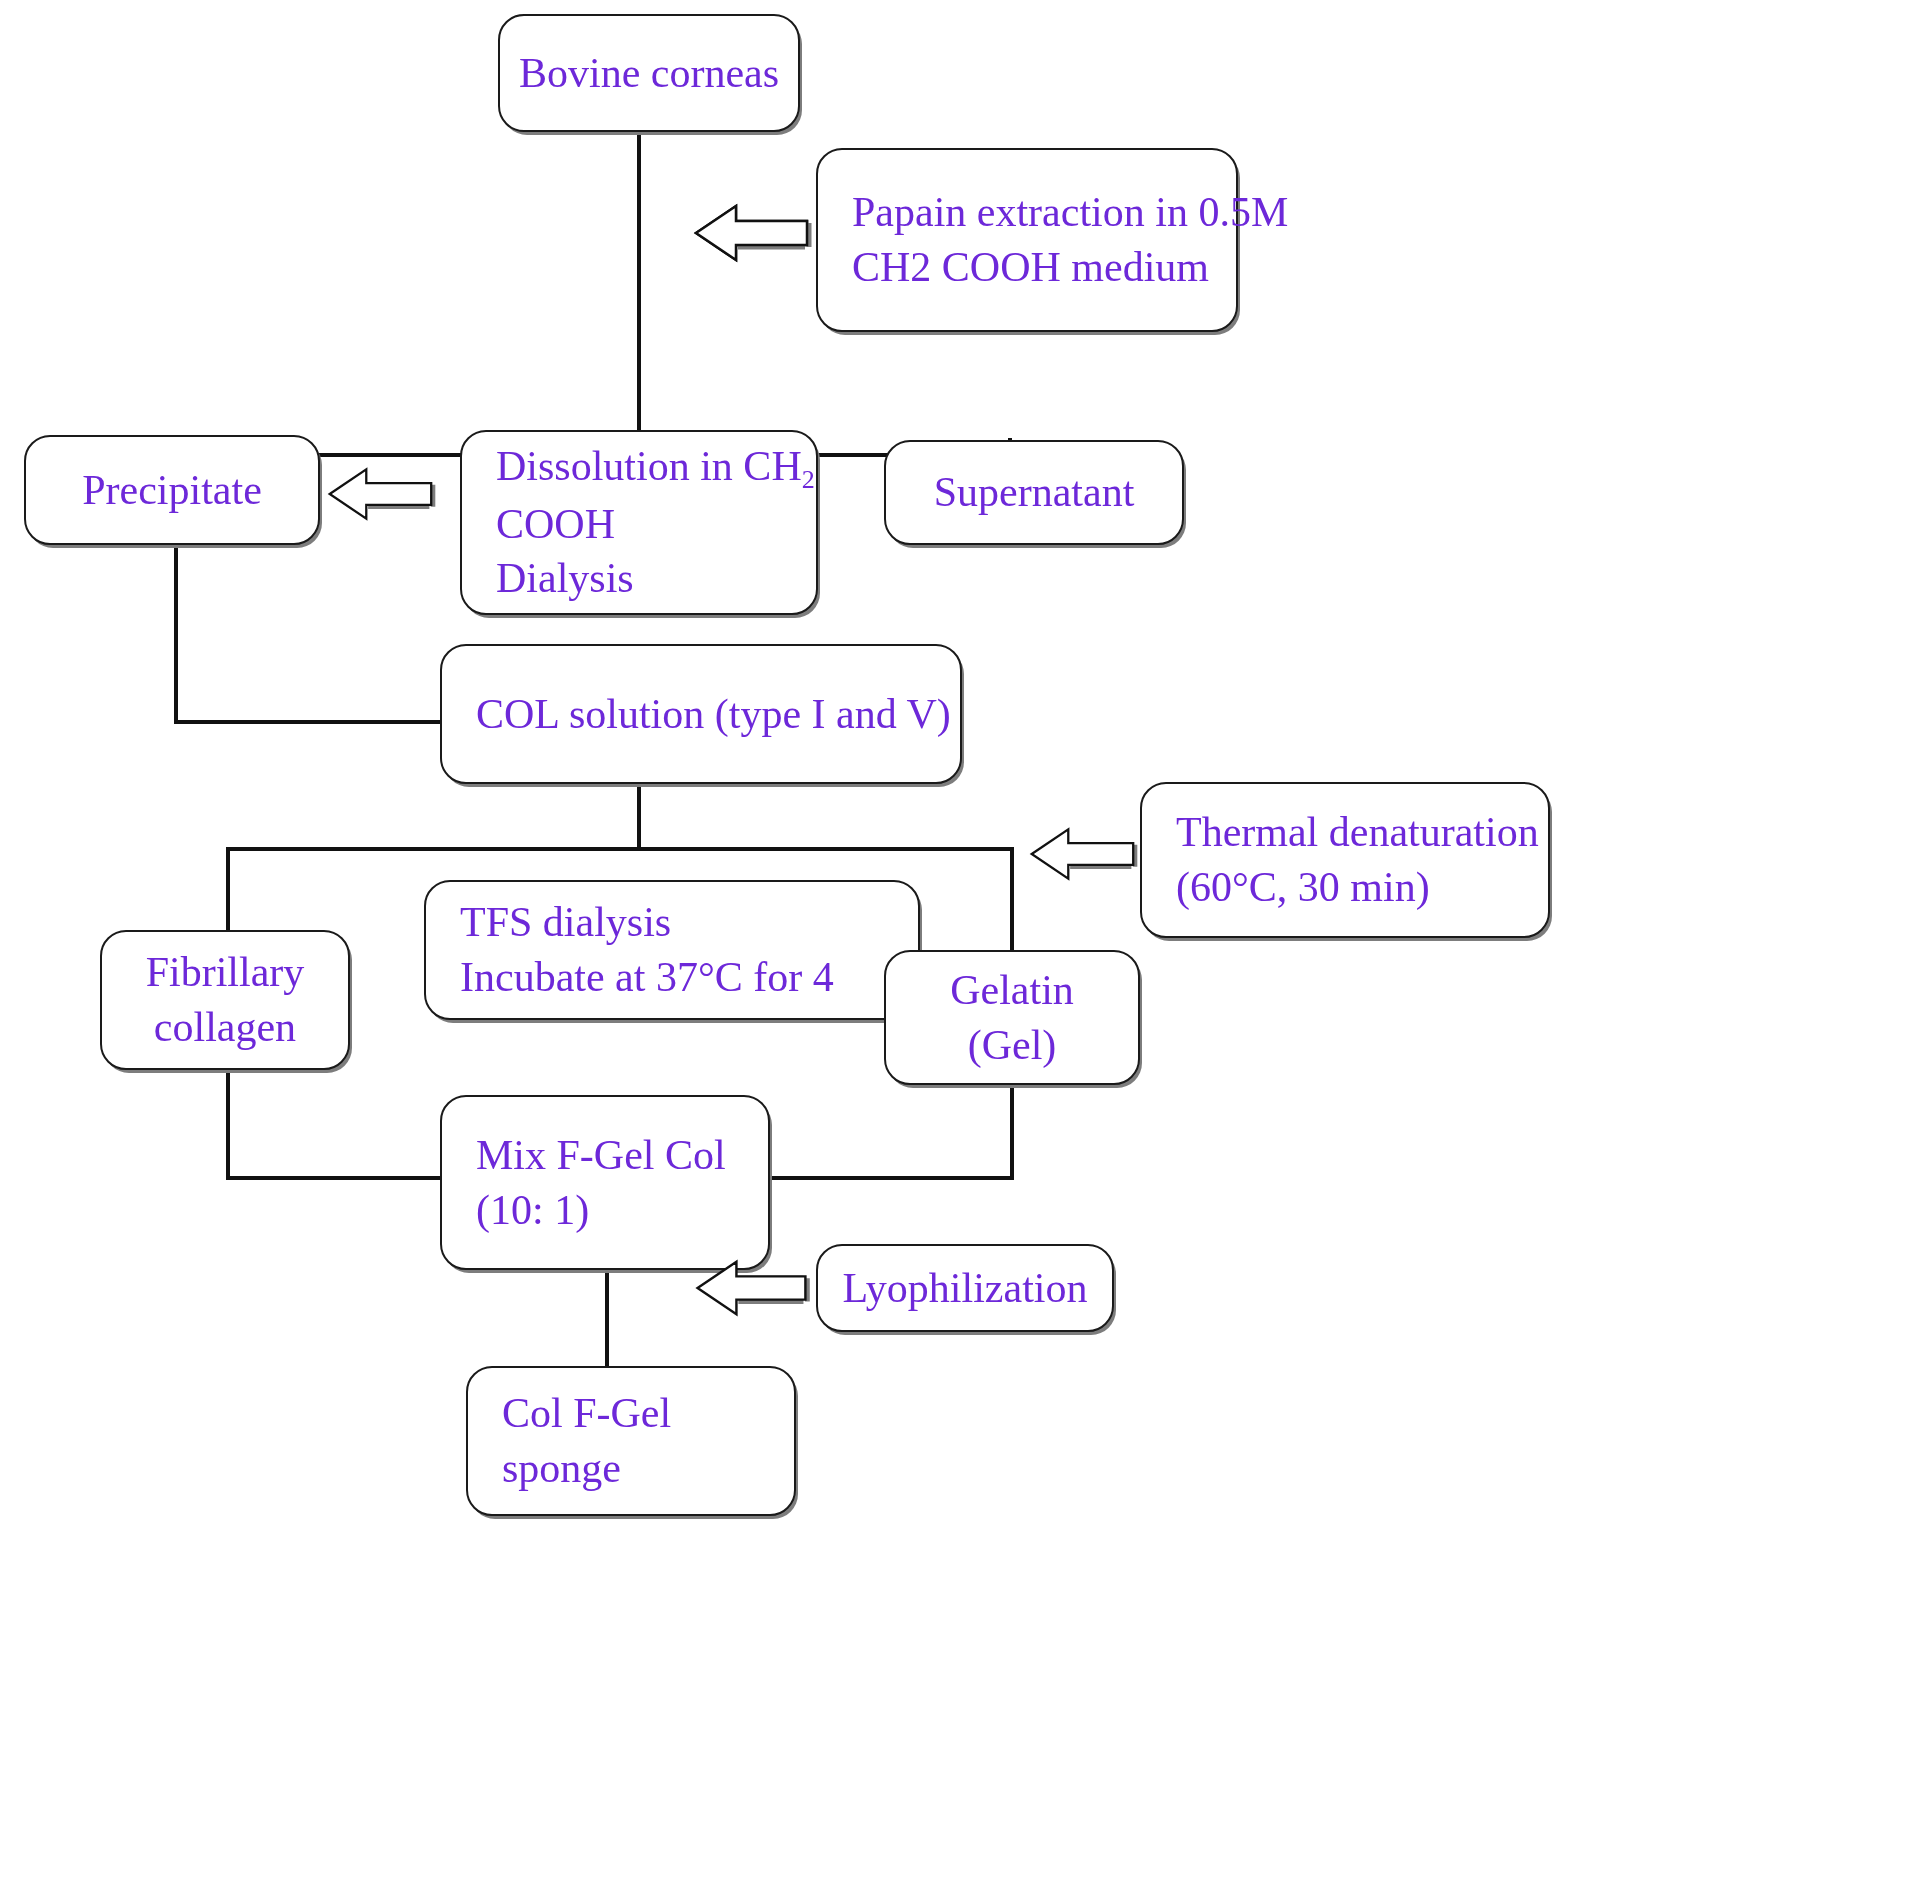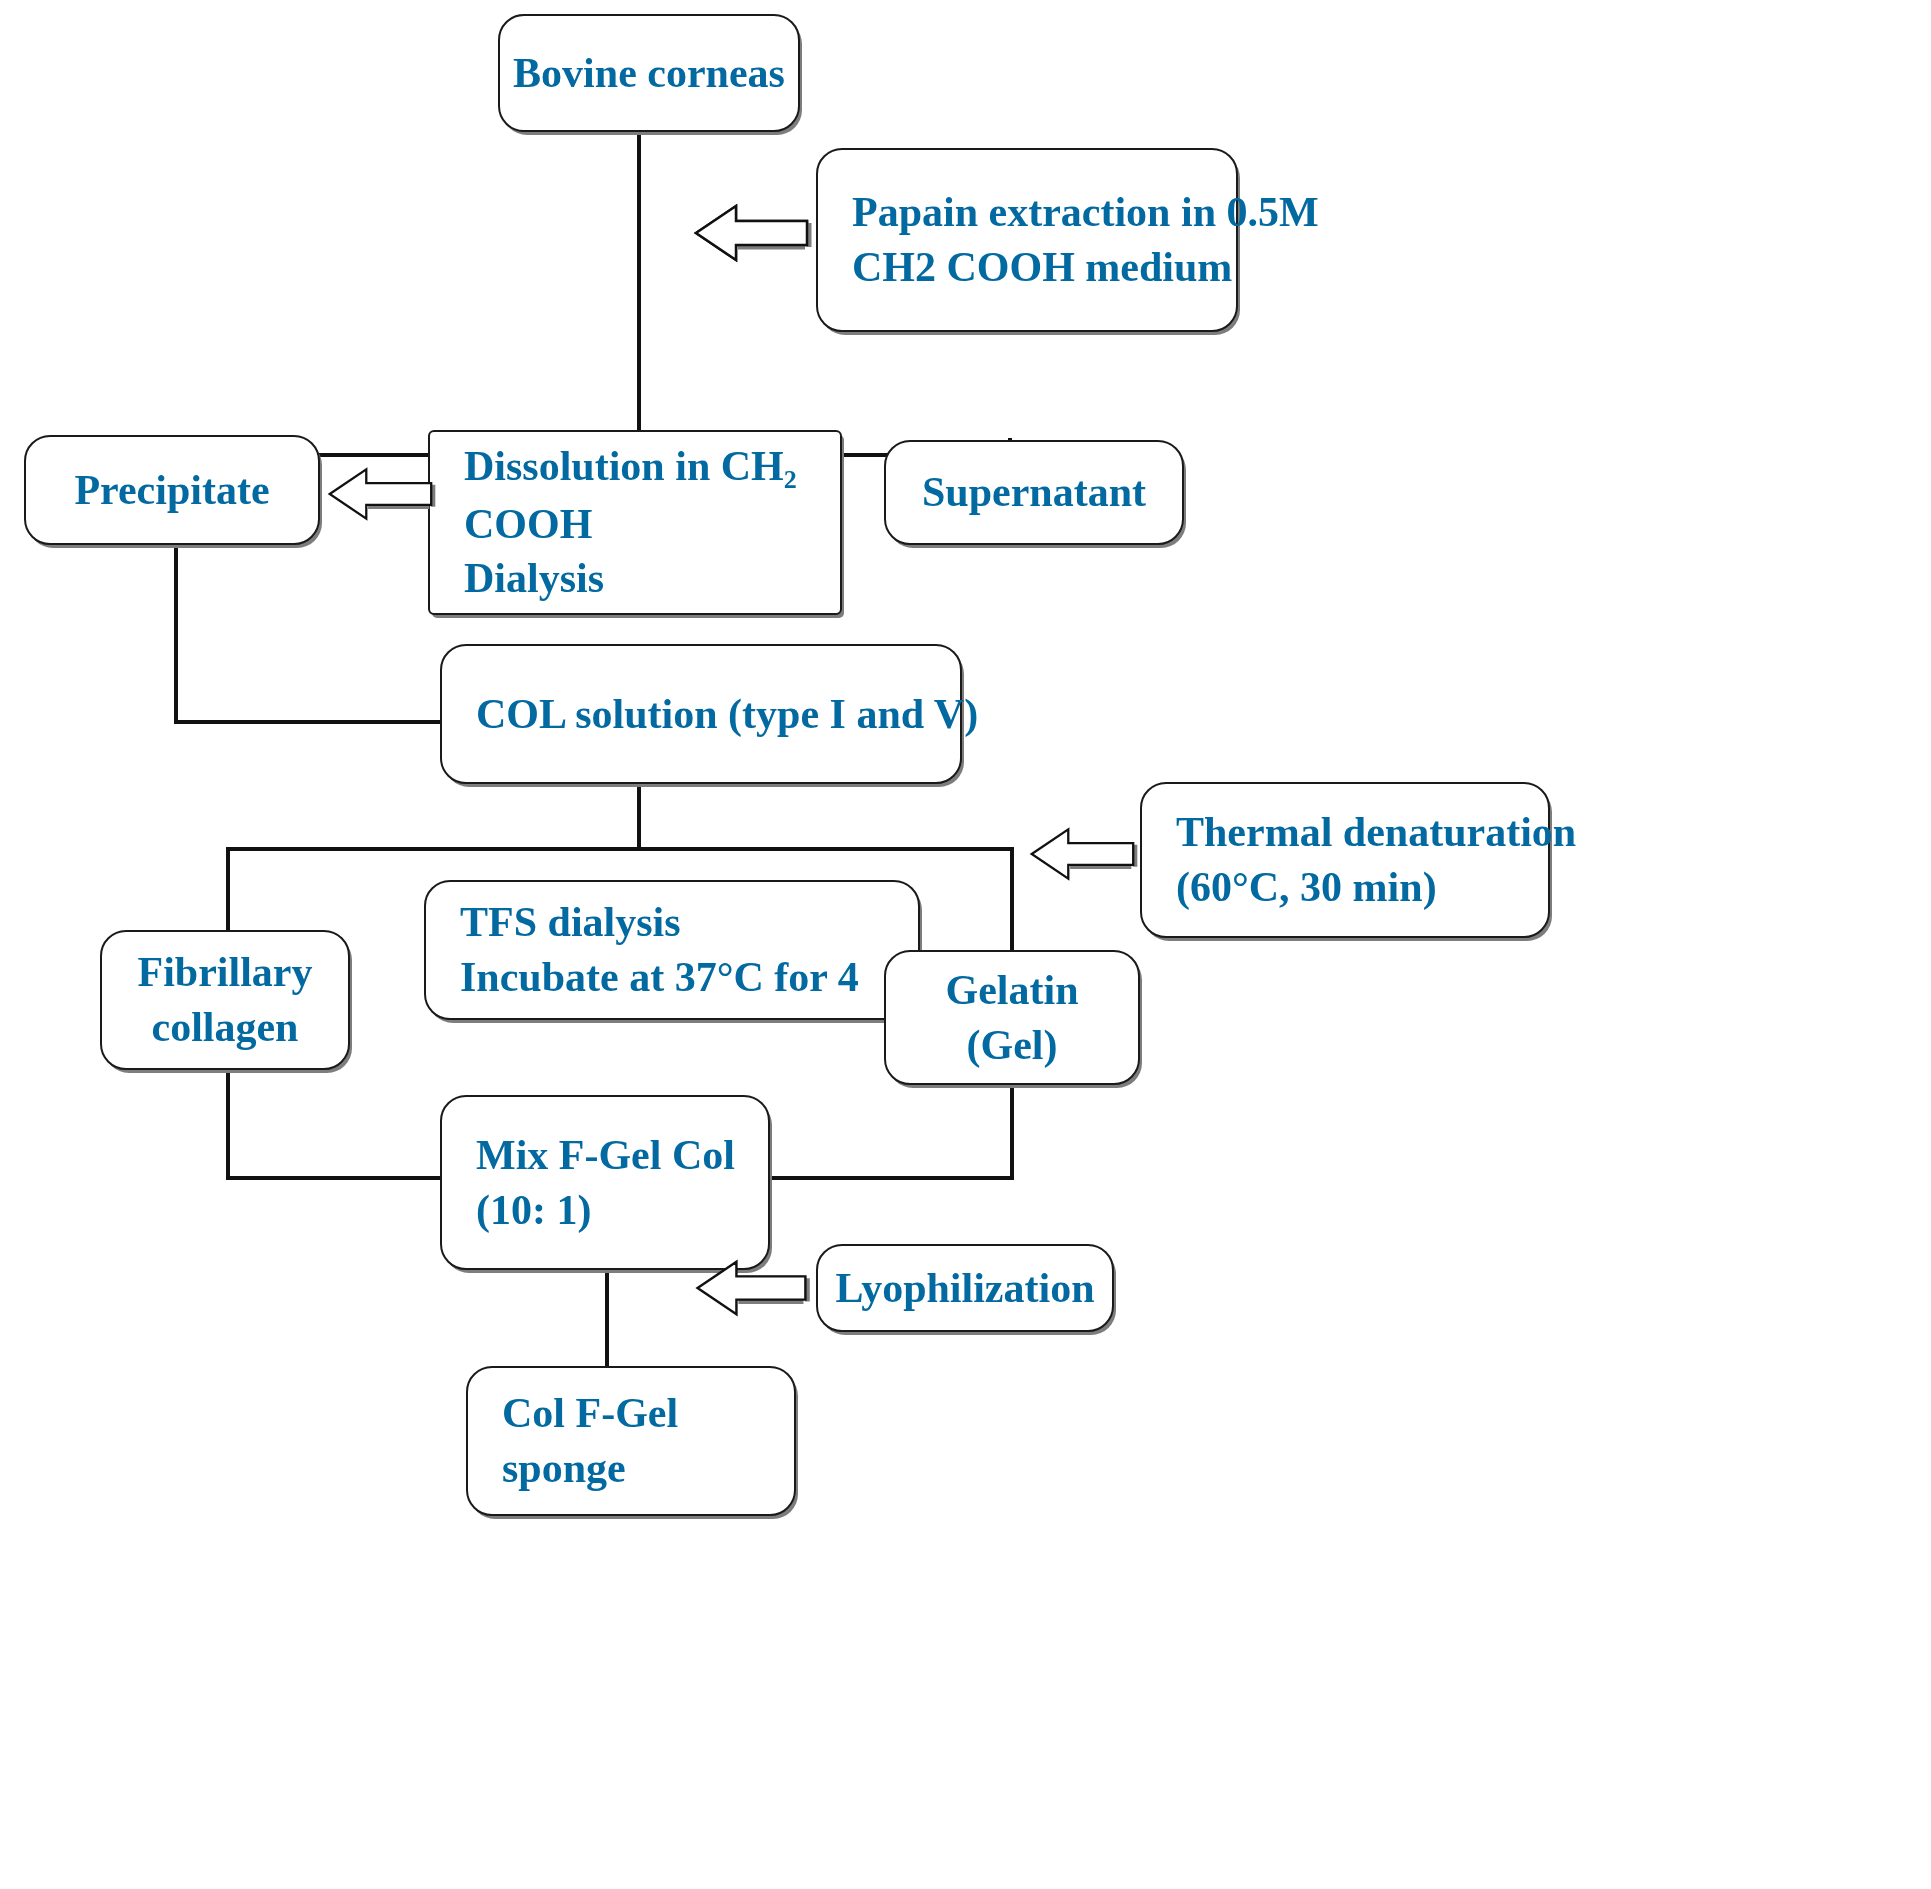--- a/index.html
+++ b/index.html
@@ -40,22 +40,21 @@
     z-index: 5;
   }
   .node.center {
     align-items: center;
   }
   .node .line {
     display: block;
     font-size: 42px;
     line-height: 1.30;
     white-space: pre;
-    color: #0369a1;
-    font-weight: bold;
+    color: #6d28d9;
   }
   .node.left-text {
     padding-left: 34px;
   }
   .node.center .line {
     text-align: center;
   }
   .sub {
     font-size: 0.62em;
     vertical-align: -0.30em;
@@ -108,21 +107,21 @@
 
   <div class="node left-text" id="n-papain" style="left: 816px; top: 148px; width: 422px; height: 184px;">
     <span class="line">Papain extraction in 0.5M</span>
     <span class="line">CH2 COOH medium</span>
   </div>
 
   <div class="node center" id="n-precipitate" style="left: 24px; top: 435px; width: 296px; height: 110px;">
     <span class="line">Precipitate</span>
   </div>
 
-  <div class="node left-text" id="n-dissolution" style="left: 428px; top: 430px; width: 414px; height: 185px; border-radius: 6px;">
+  <div class="node left-text" id="n-dissolution" style="left: 460px; top: 430px; width: 358px; height: 185px;">
     <span class="line"><span>Dissolution in CH</span><span class="sub">2</span></span>
     <span class="line">COOH</span>
     <span class="line">Dialysis</span>
   </div>
 
   <div class="node center" id="n-supernatant" style="left: 884px; top: 440px; width: 300px; height: 105px;">
     <span class="line">Supernatant</span>
   </div>
 
   <div class="node left-text" id="n-col" style="left: 440px; top: 644px; width: 522px; height: 140px;">

